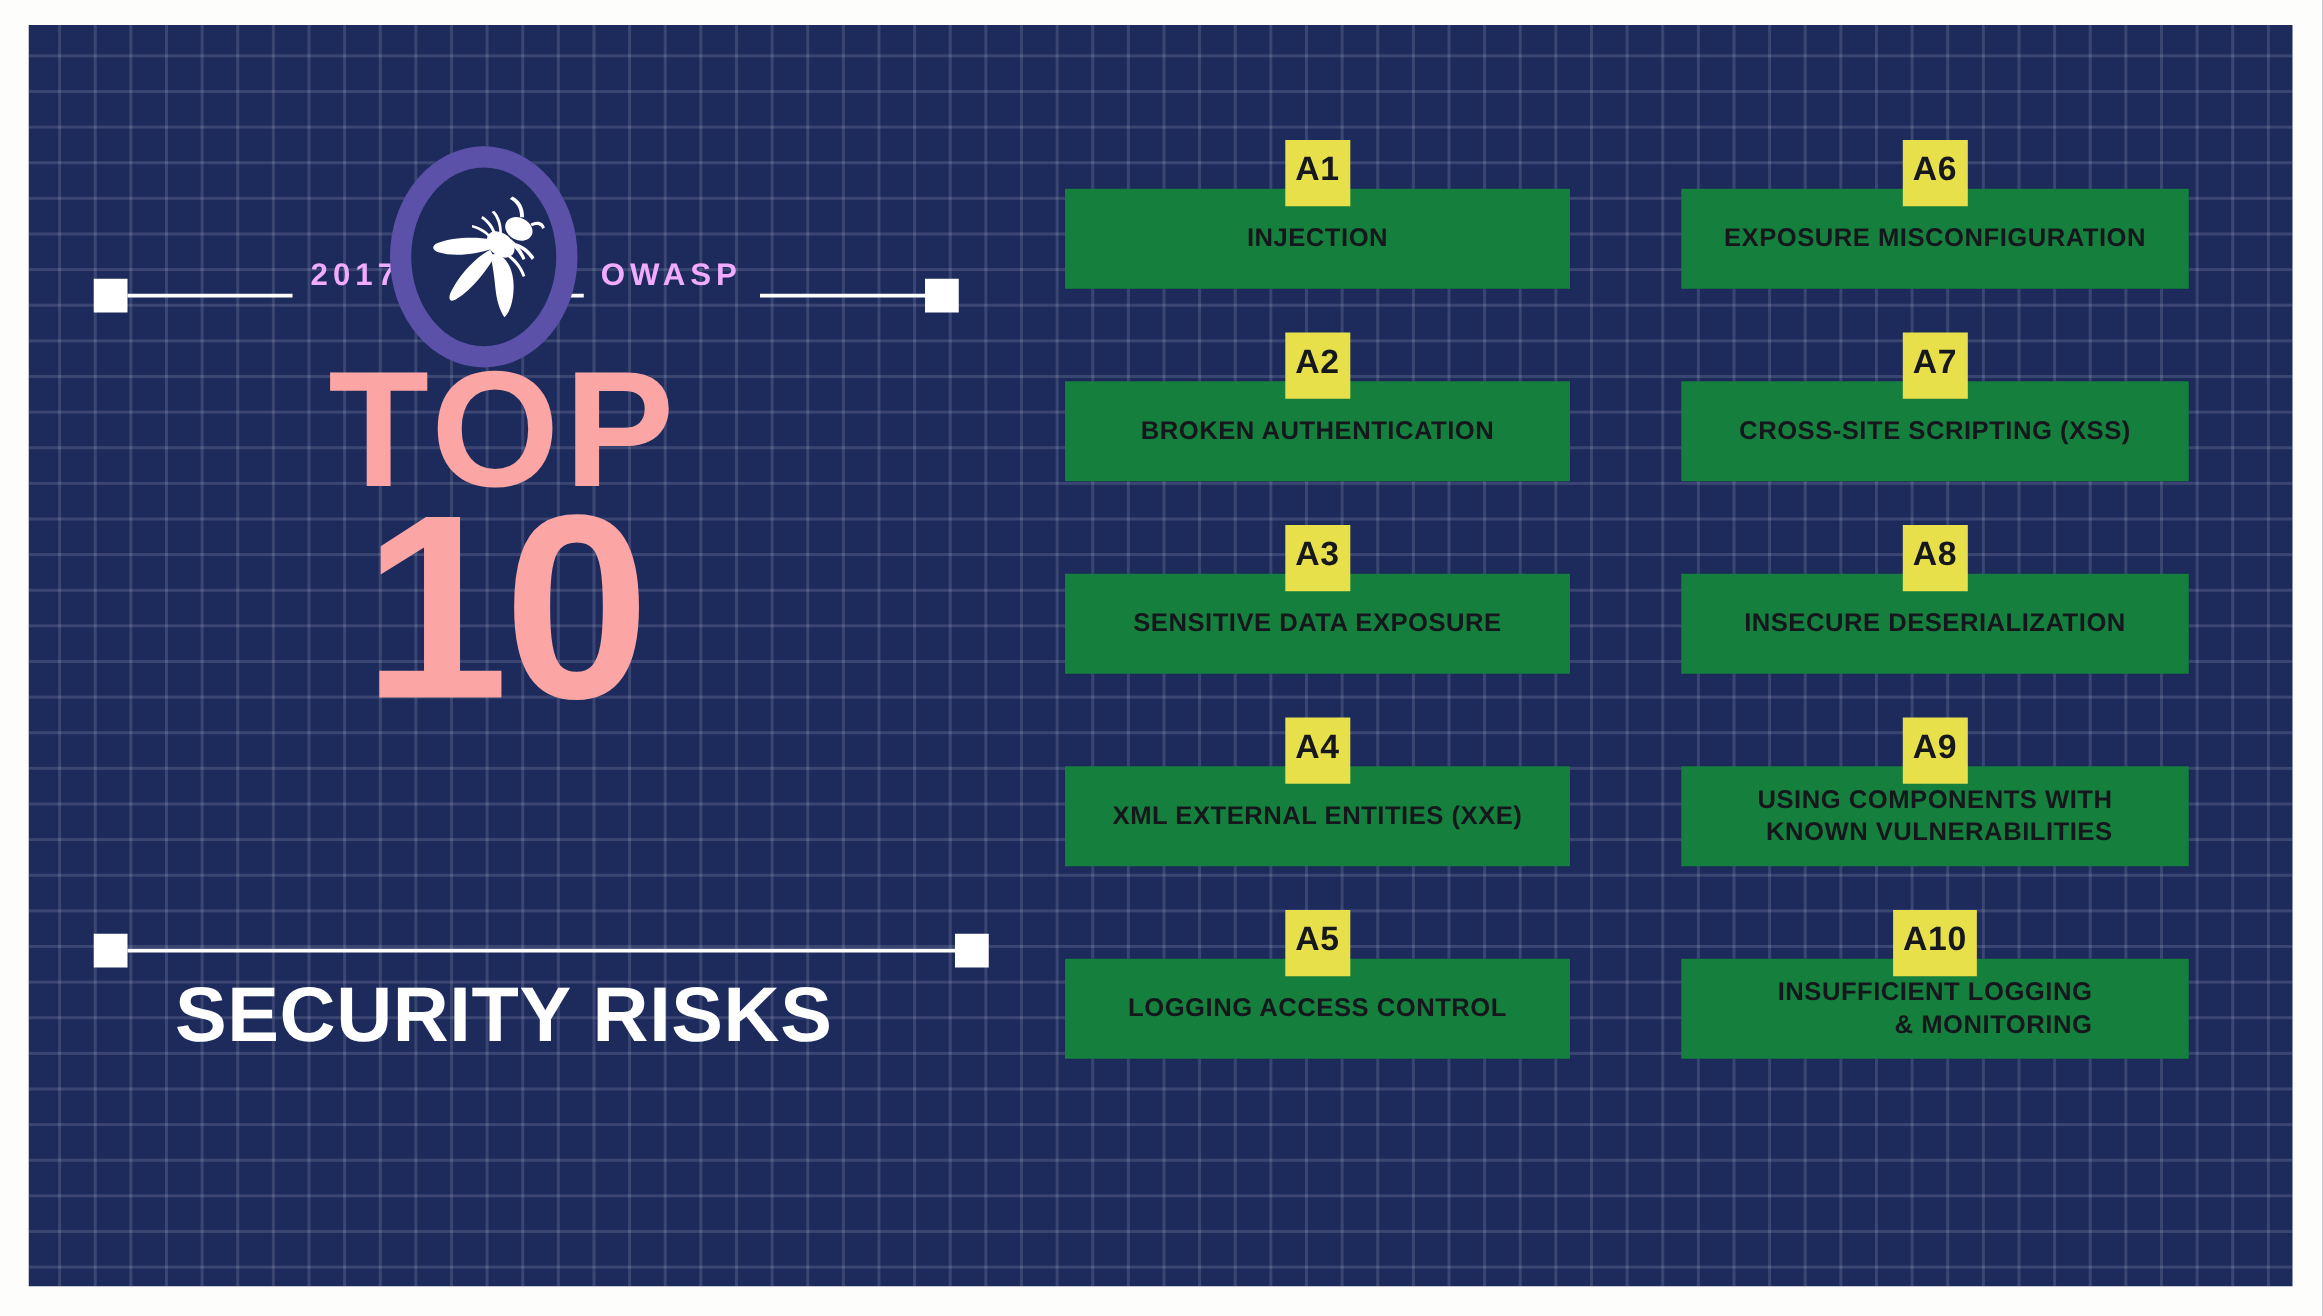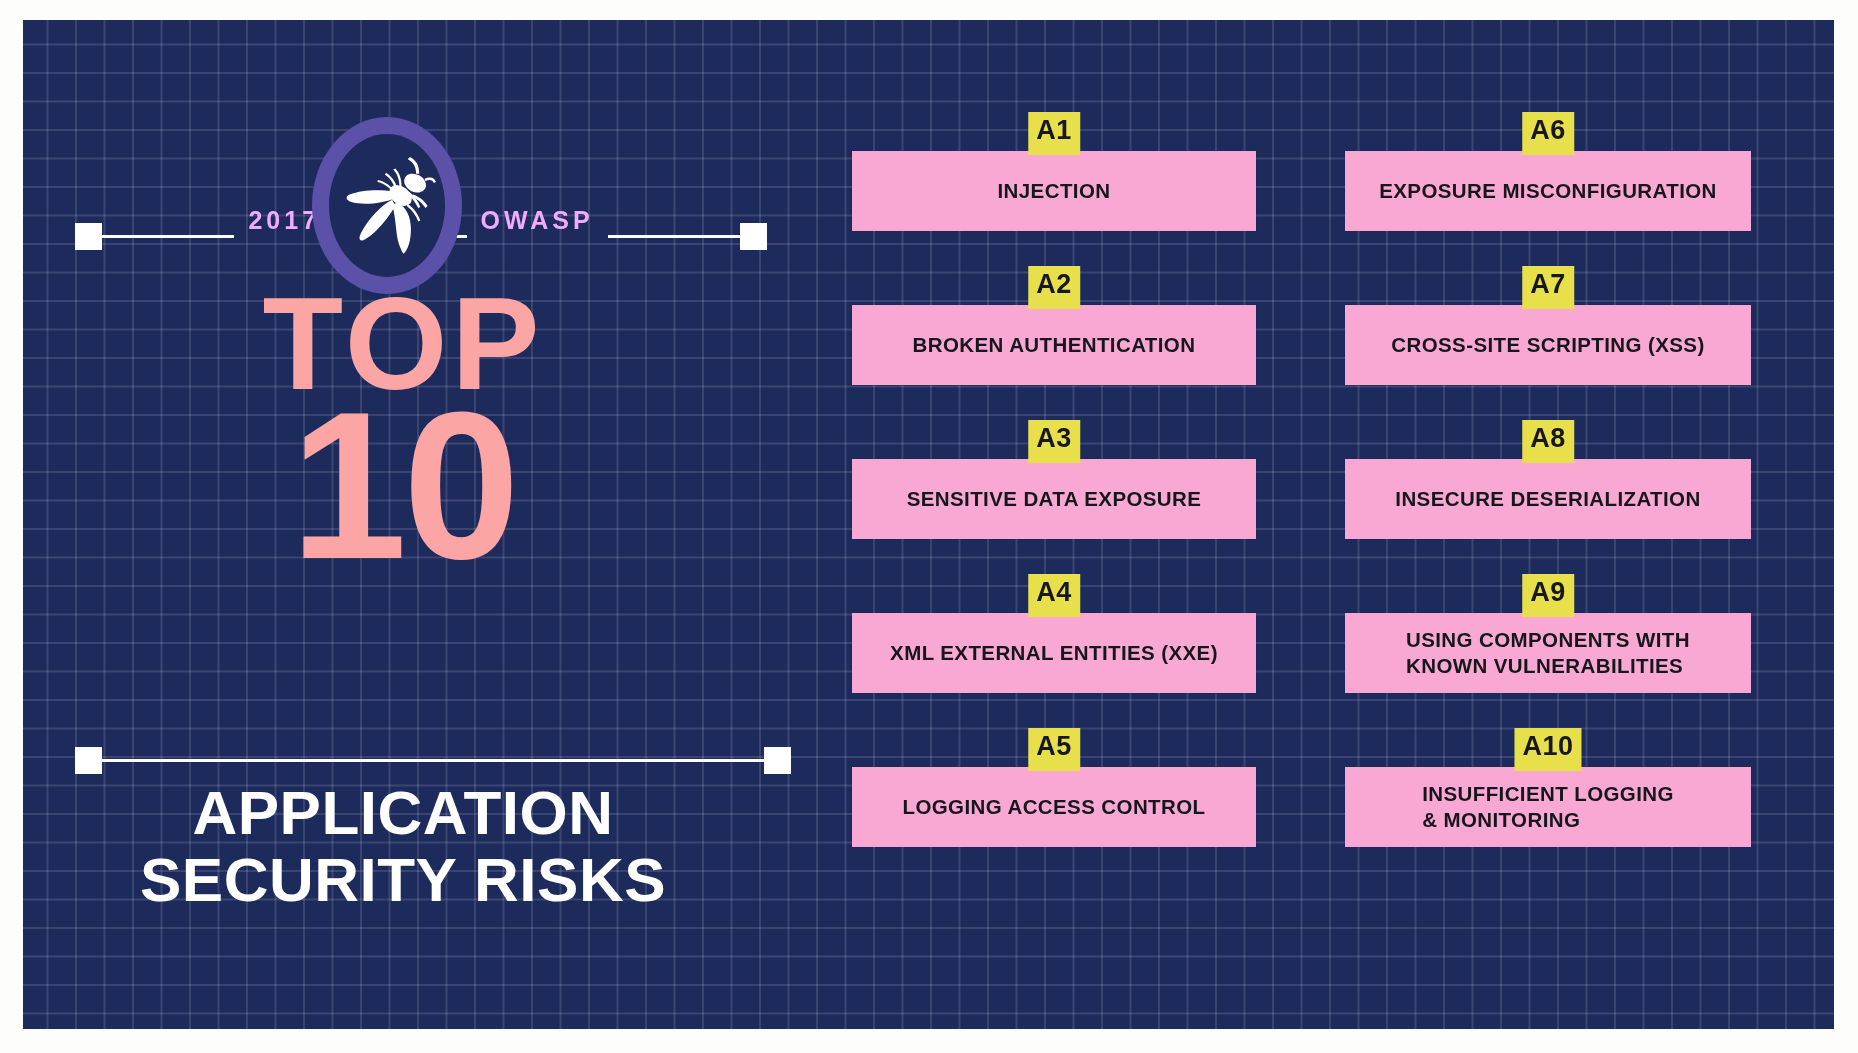--- a/index.html
+++ b/index.html
@@ -126,40 +126,40 @@
 
   .risk {
     position: absolute;
     left: 0; width: 100%;
     height: 80px;
   }
   .risk-card {
     position: absolute;
     left: 0; top: 20px;
     width: 100%; height: 80px;
-    background: #f9a8d4;
+    background: #15803d;
     display: flex; align-items: center; justify-content: center;
-    text-align: left;
+    text-align: right;
     box-shadow: 0 0 0 1px rgba(0,0,0,0.04);
   }
   .risk-label {
     color: #15171c;
     font-weight: bold;
     font-size: 20.5px;
     letter-spacing: 0.4px;
     line-height: 1.25;
     padding: 0 8px;
   }
   .badge {
     position: absolute;
     left: 50%;
     transform: translateX(-50%);
     top: -19px;
     min-width: 48px;
-    height: 43px;
+    height: 53px;
     background: #e8e04b;
     color: #16181d;
     font-weight: bold;
     font-size: 27px;
     display: flex; align-items: center; justify-content: center;
     padding: 0 8px 6px 8px;
     z-index: 4;
     letter-spacing: 0.5px;
   }
 </style>
@@ -219,21 +219,20 @@
       <span class="ten">10</span>
     </div>
 
     <div class="rule-row" id="bottom-rule">
       <span class="rule-square"></span>
       <span class="rule-line"></span>
       <span class="rule-square"></span>
     </div>
 
     <div id="subtitle">
-      <span>APPLICATION</span>
       <span>SECURITY RISKS</span>
     </div>
   </div>
 
   <div class="col" id="col-left">
       <div class="risk" style="top: 111px;">
         <div class="risk-card">
           <div class="risk-label">
             <div>INJECTION</div>
           </div>

